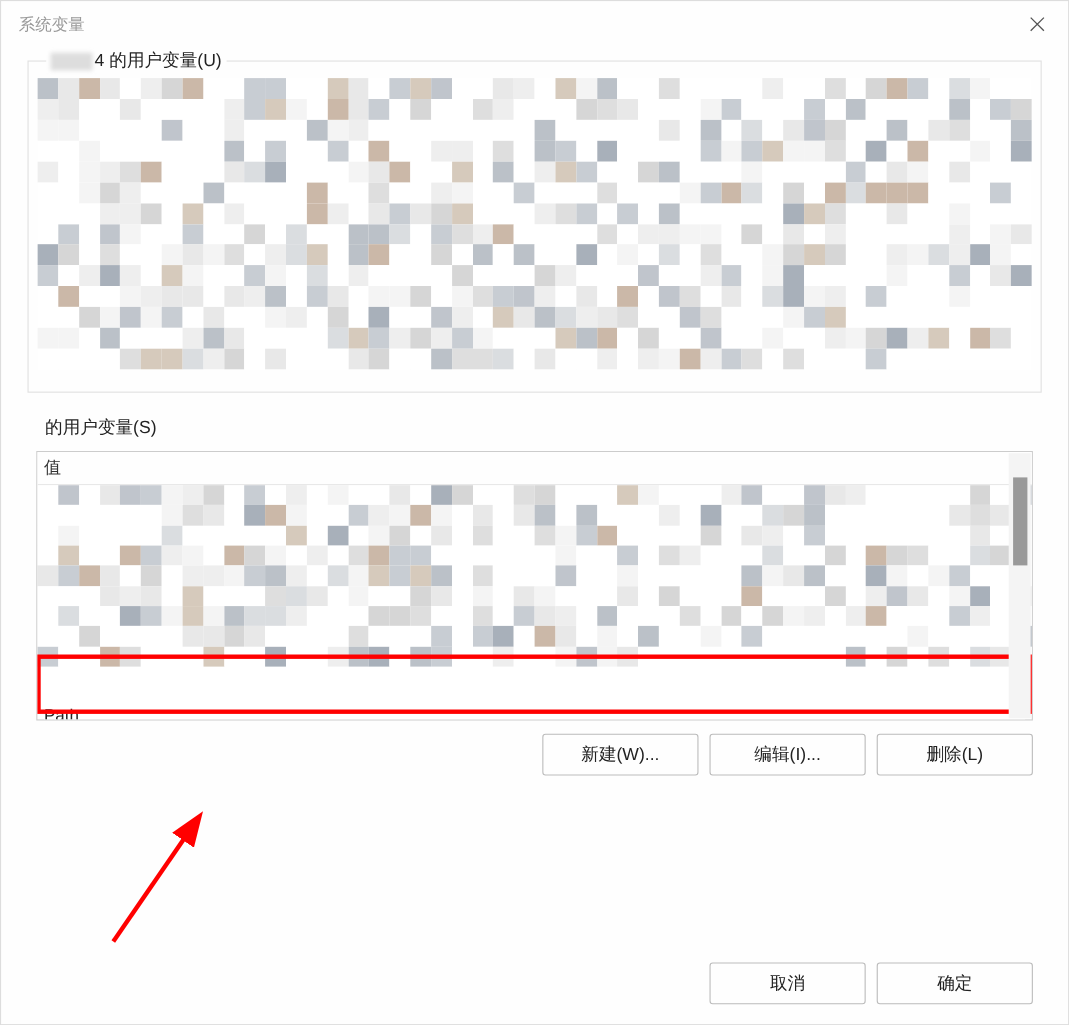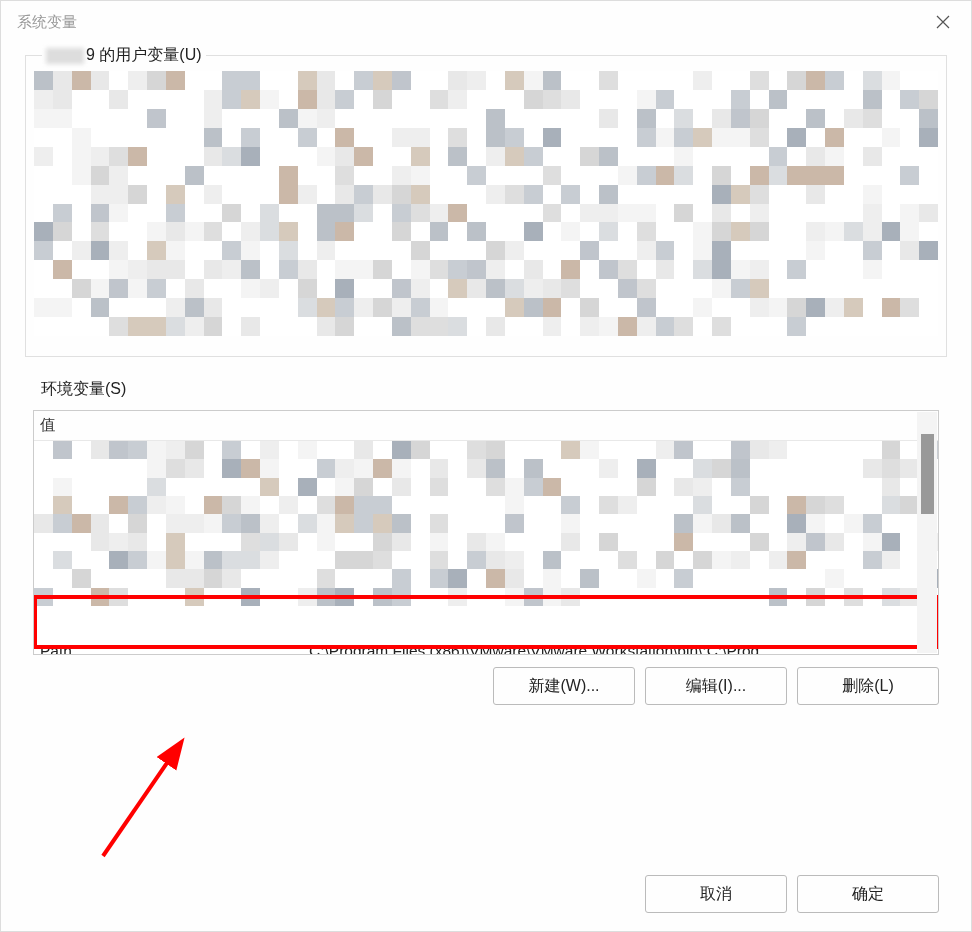--- a/index.html
+++ b/index.html
@@ -230,21 +230,21 @@
       <svg viewBox="0 0 14 14">
           <path d="M1 1 L13 13 M13 1 L1 13" stroke="#555" stroke-width="1.2" fill="none"></path>
         </svg>
     </div>
   </div>
 
   <div class="content-area">
 
     <div class="fieldset">
       <span class="fieldset-label">
-        <span style="display:inline-block;width:38px;height:16px;background:#ddd;filter:blur(2px);vertical-align:middle;margin-right:2px;"></span><span>9 的用户变量(U)</span>
+        <span style="display:inline-block;width:38px;height:16px;background:#ddd;filter:blur(2px);vertical-align:middle;margin-right:2px;"></span><span>4 的用户变量(U)</span>
       </span>
       <div class="list-container user">
         <div class="blurred-content user-blur" id="user-blur">
             <div style="background: rgb(187, 193, 200);"></div>
             <div style="background: rgb(232, 232, 232);"></div>
             <div style="background: rgb(203, 184, 168);"></div>
             <div style="background: rgb(232, 232, 232);"></div>
             <div style="background: rgb(255, 255, 255);"></div>
             <div style="background: rgb(238, 238, 238);"></div>
             <div style="background: rgb(214, 214, 214);"></div>
@@ -911,21 +911,21 @@
             <div style="background: rgb(255, 255, 255);"></div>
             <div style="background: rgb(255, 255, 255);"></div>
             <div style="background: rgb(255, 255, 255);"></div>
             <div style="background: rgb(255, 255, 255);"></div>
             <div style="background: rgb(255, 255, 255);"></div>
           </div>
       </div>
     </div>
 
     <div class="fieldset system">
-      <div class="fieldset-label">环境变量(S)</div>
+      <div class="fieldset-label">的用户变量(S)</div>
       <div class="list-container system">
         <div class="list-headers">
           <div class="col-value">值</div>
         </div>
         <div class="list-body">
           <div class="blurred-content system-blur" id="system-blur" style="top:0;bottom:48px;height:auto;">
               <div style="background: rgb(255, 255, 255);"></div>
               <div style="background: rgb(192, 197, 204);"></div>
               <div style="background: rgb(255, 255, 255);"></div>
               <div style="background: rgb(232, 232, 232);"></div>
@@ -1353,21 +1353,20 @@
               <div style="background: rgb(214, 214, 214);"></div>
               <div style="background: rgb(255, 255, 255);"></div>
               <div style="background: rgb(222, 222, 222);"></div>
               <div style="background: rgb(255, 255, 255);"></div>
               <div style="background: rgb(218, 221, 224);"></div>
               <div style="background: rgb(232, 232, 232);"></div>
               <div style="background: rgb(255, 255, 255);"></div>
             </div>
           <div class="path-row">
             <div class="col-name">Path</div>
-            <div class="col-value">C:\Program Files (x86)\VMware\VMware Workstation\bin\;C:\Prog...</div>
           </div>
         </div>
         <div class="path-row-highlight"></div>
         <div class="scrollbar-track">
           <div class="scrollbar-thumb"></div>
         </div>
       </div>
       <div class="button-row">
         <button class="btn">新建(W)...</button>
         <button class="btn">编辑(I)...</button>

